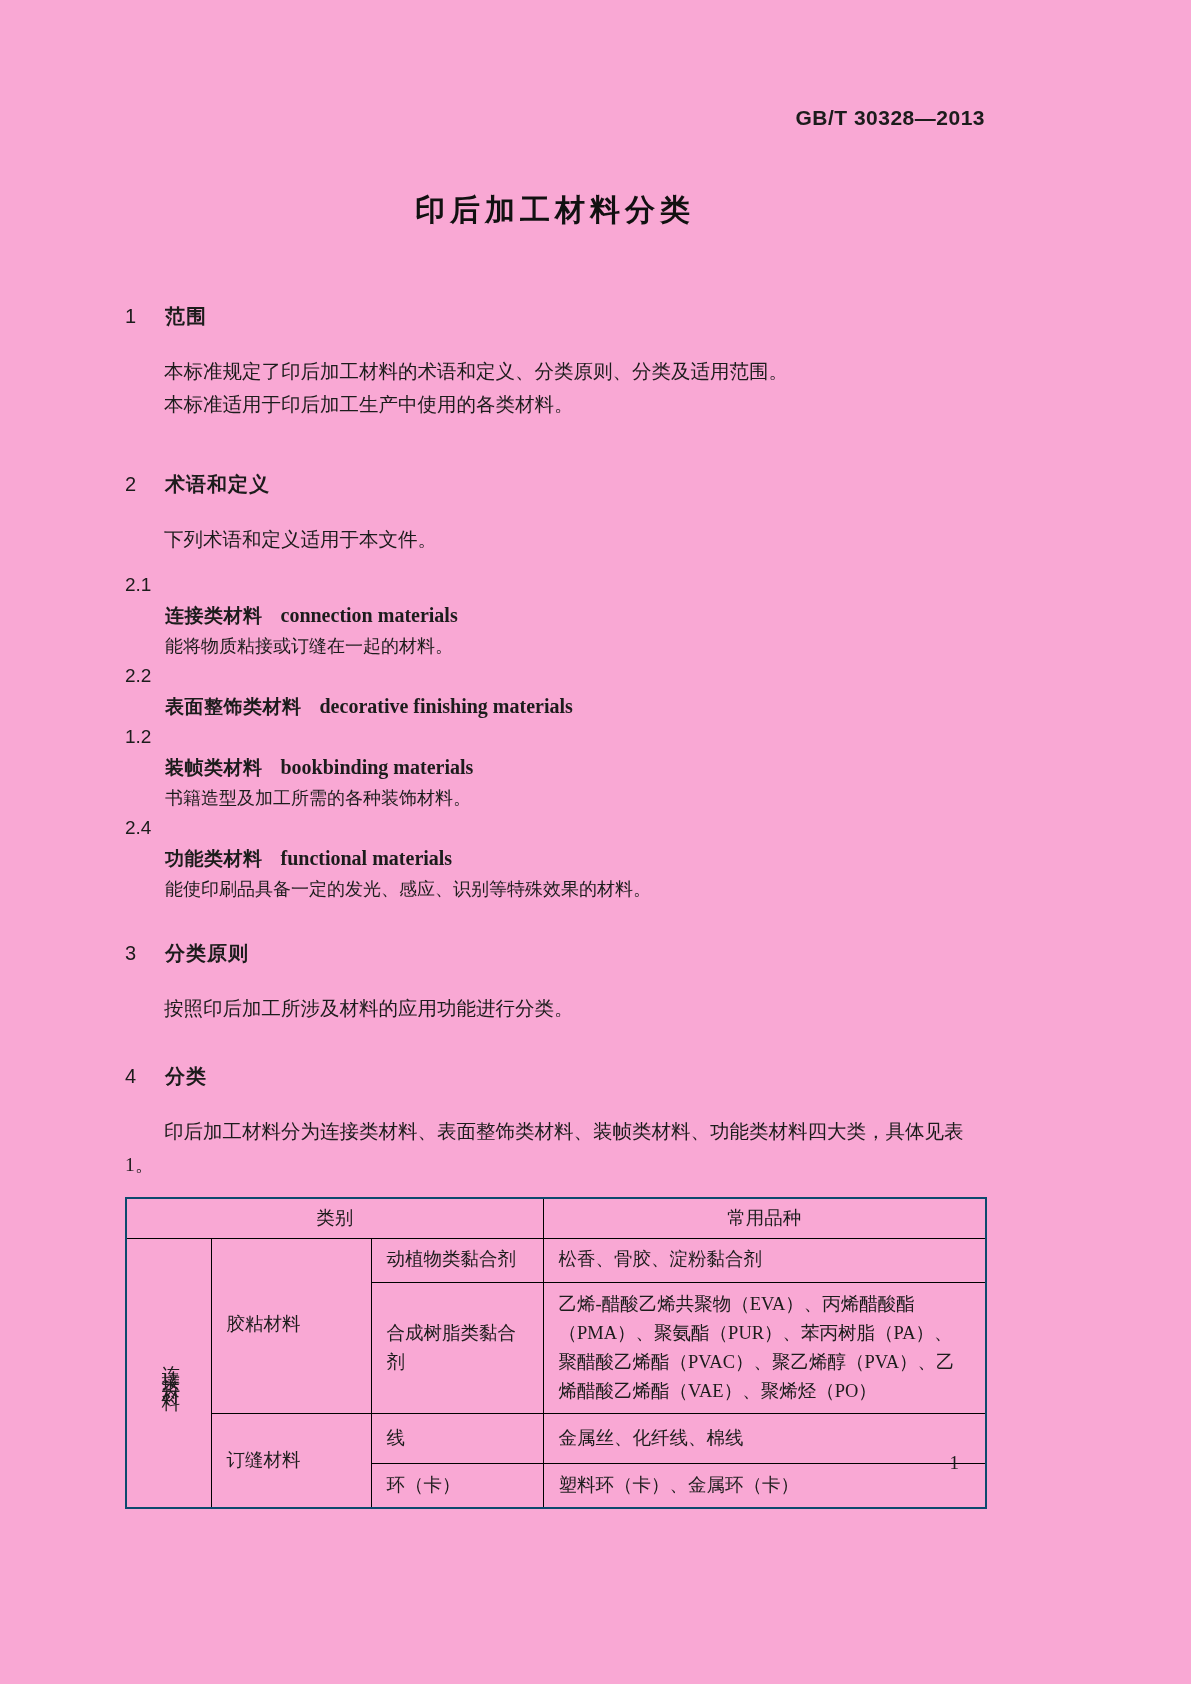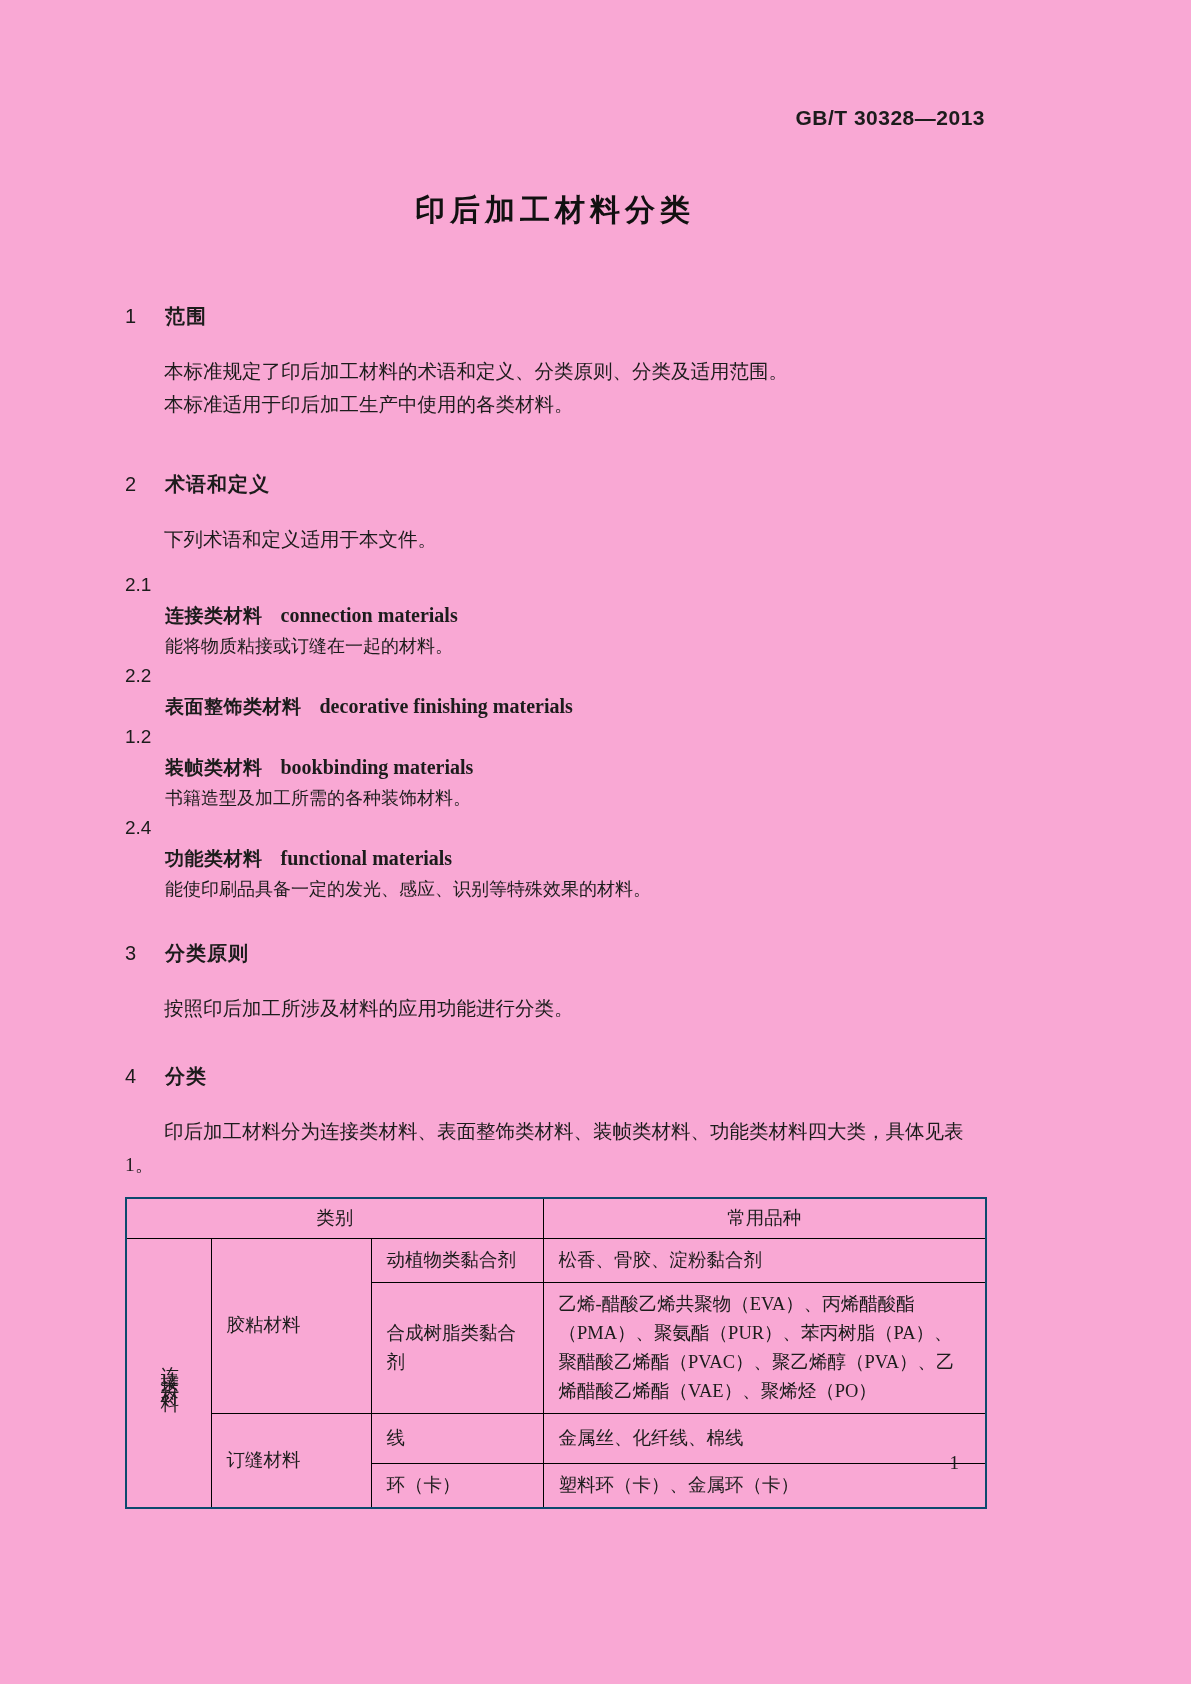--- a/index.html
+++ b/index.html
@@ -110,21 +110,21 @@
   }
   .cls-table td { padding: 7px 15px; text-align: left; }
   .cls-table td.vcell { text-align: center; padding: 6px 4px; }
   .vtext {
     display: inline-block;
     writing-mode: vertical-lr;
     text-orientation: upright;
     letter-spacing: 7px;
     font-size: 18.5px;
   }
-  tr.row-animal td { height: 44px; }
+  tr.row-animal td { height: 44px; font-family: Liberation Mono, monospace; }
   tr.row-resin td { height: 110px; }
   tr.row-thread td { height: 50px; }
   tr.row-ring td { height: 42px; }
 
   .page-number {
     position: absolute;
     top: 1452px;
     right: 232px;
     font-size: 19px;
   }

